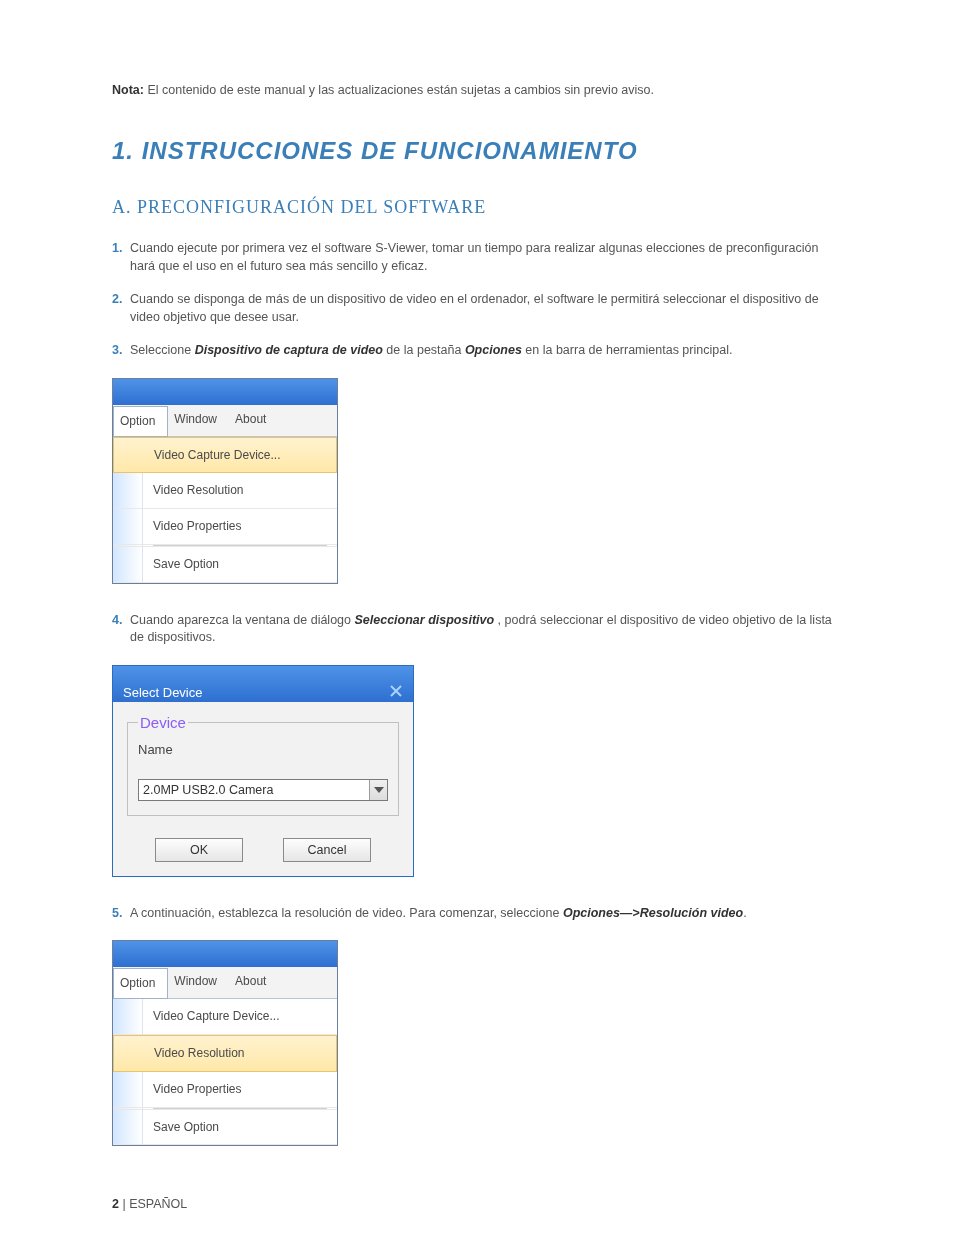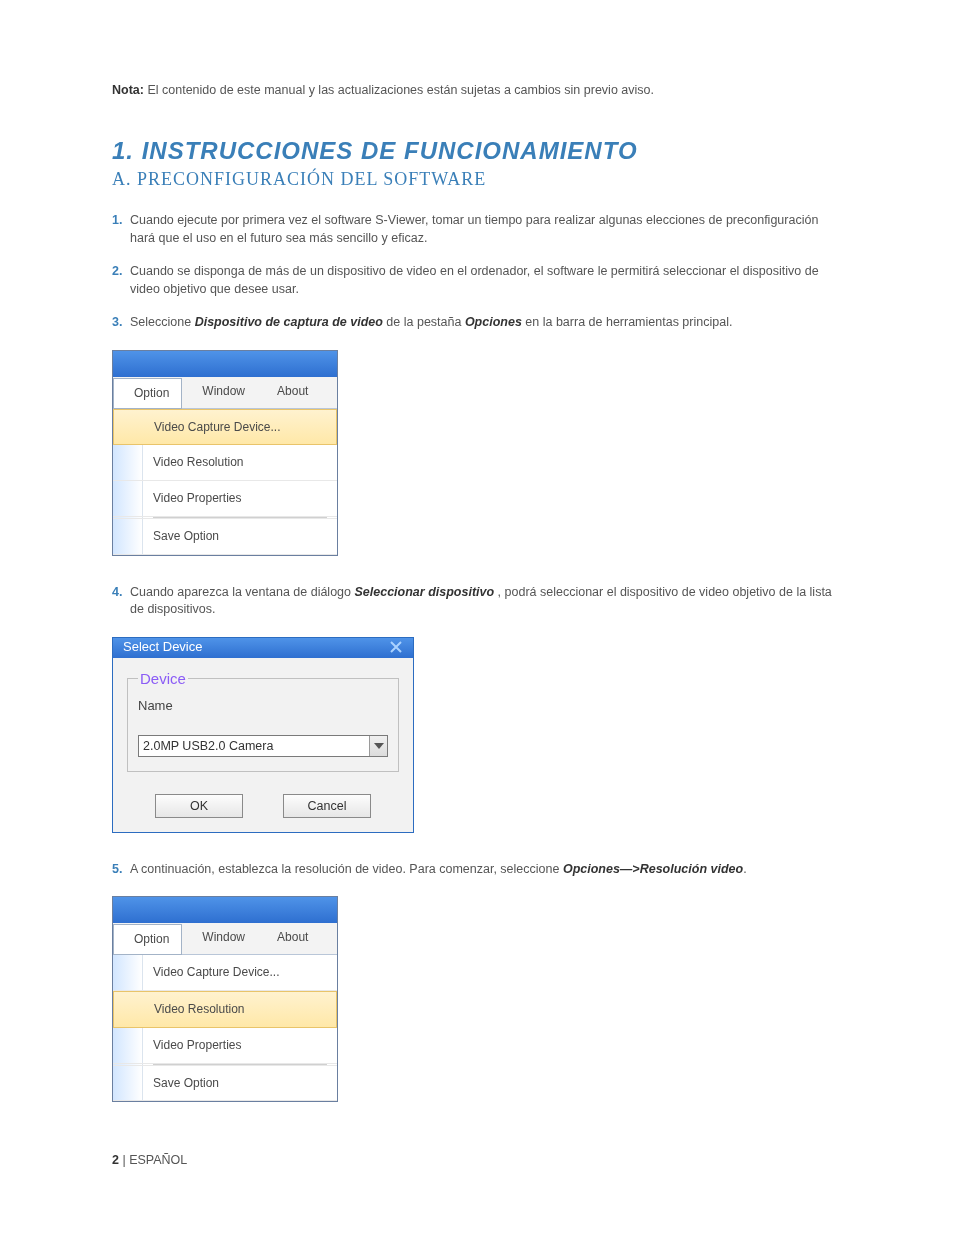--- a/index.html
+++ b/index.html
@@ -15,21 +15,21 @@
   }
   .nota { font-size: 12.5px; color: #555; margin-bottom: 34px; }
   .nota b { color: #333; }
   h1 {
     font-family: "Arial Black", Arial, sans-serif;
     font-weight: 800;
     font-style: italic;
     color: #3a7fb8;
     font-size: 24px;
     letter-spacing: 1px;
-    margin-bottom: 0;
+    margin-bottom: 28px;
   }
   h2 {
     color: #3a7fb8;
     font-weight: 400;
     font-size: 18px;
     letter-spacing: 1px;
     margin-bottom: 20px;
     font-family: Liberation Serif, serif;
   }
   ol { list-style: none; padding-left: 0; }
@@ -49,21 +49,21 @@
   .optmenu .titlebar {
     height: 26px;
     background: linear-gradient(180deg,#4f93e8,#2e6fd0);
   }
   .optmenu .menubar {
     display: flex;
     border-bottom: 1px solid #b9c6d8;
     background: #f3f3f3;
   }
   .optmenu .menubar .mitem {
-    padding: 6px 12px 6px 20px;
+    padding: 6px 12px 6px 6px;
     color: #4a4a4a;
   }
   .optmenu .menubar .mitem.sel {
     border: 1px solid #a3b3c7;
     background: #fff;
     margin: 1px 0 -1px 0;
   }
   .optmenu .dropdown { background:#fff; }
   .optmenu .dropdown .row {
     display:flex;
@@ -90,25 +90,25 @@
   .optmenu .dropdown .sep hr { margin: 0 10px; border:none; border-top:1px solid #d0d0d0; }
   
   .dlg {
     width: 302px;
     border: 1px solid #2c6cc0;
     font-family: "Segoe UI", Tahoma, sans-serif;
     font-size: 13px;
     background:#f2f2f2;
   }
   .dlg .dlgbar {
-    height: 20px;
+    height: 36px;
     background: linear-gradient(180deg,#4f93e8,#2e6fd0);
     color:#fff;
     display:flex;
-    align-items:flex-start;
+    align-items:flex-end;
     justify-content:space-between;
     padding: 0 6px 0 10px;
   }
   .dlg .dlgbar .xbtn { color:#2e6fd0; background:#fff0; font-size:16px; width:20px; height:20px; text-align:center; line-height:18px; }
   .dlg .dlgbar .xbtn svg { display:block; }
   .dlg .body { padding: 10px 14px 14px 14px; }
   .dlg fieldset { border:1px solid #c0c0c0; padding: 6px 10px 14px 10px; }
   .dlg fieldset legend { padding: 0 2px; color:#8b5cf6; font-size:15px; }
   .dlg .namelbl { margin: 2px 0 20px 0; color:#444; }
   .dlg .combo {

